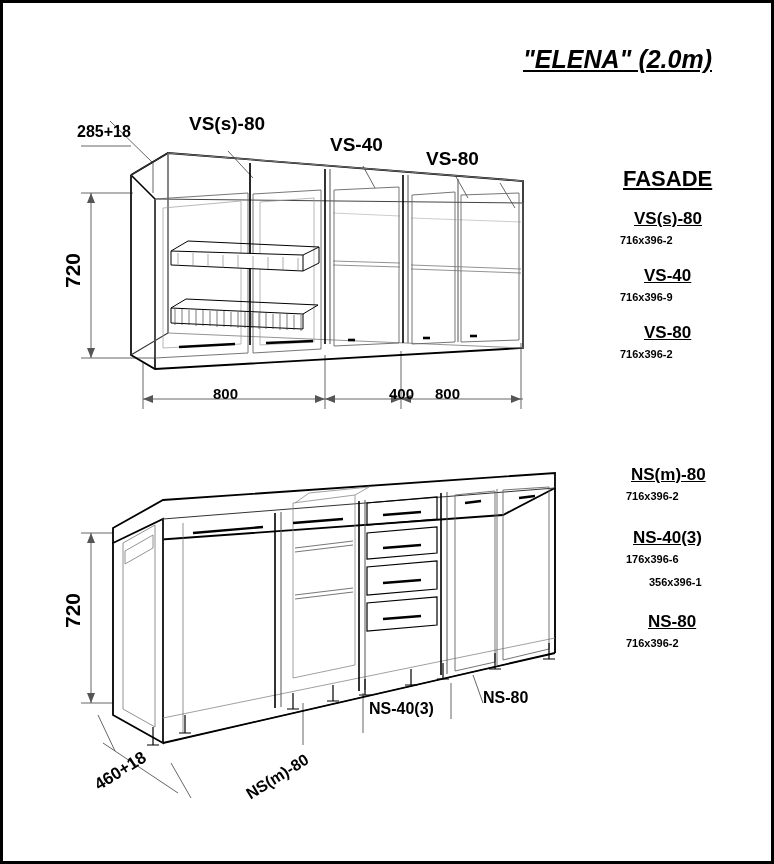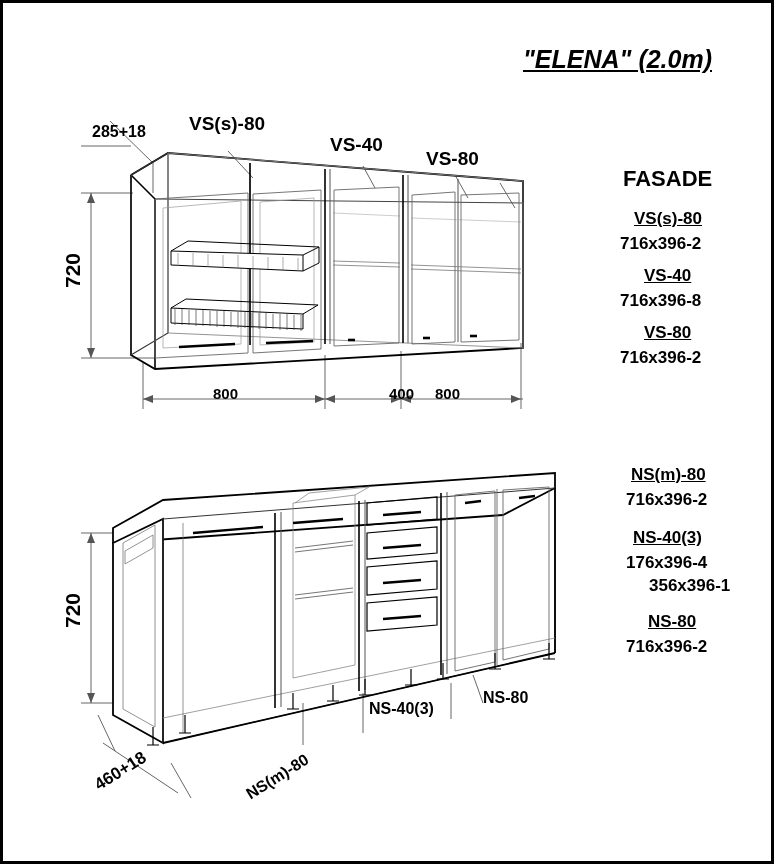--- a/index.html
+++ b/index.html
@@ -28,31 +28,32 @@
     font-weight: bold;
     font-style: italic;
     font-size: 25px;
     text-decoration: underline;
     letter-spacing: 0px;
     white-space: nowrap;
   }
   .fasade-head {
     font-weight: bold;
     font-size: 22px;
+    text-decoration: underline;
     white-space: nowrap;
   }
   .spec-name {
     font-weight: bold;
     font-size: 17px;
     text-decoration: underline;
     white-space: nowrap;
   }
   .spec-val {
     font-weight: bold;
-    font-size: 17px;
+    font-size: 11px;
     white-space: nowrap;
   }
   .lbl {
     font-weight: bold;
     font-size: 19px;
     white-space: nowrap;
   }
   .lbl-sm {
     font-weight: bold;
     font-size: 16px;
@@ -279,48 +280,48 @@
         <path d="M330 682 L330 698 M324 698 L336 698"></path>
         <path d="M362 676 L362 692 M356 692 L368 692"></path>
         <path d="M408 666 L408 682 M402 682 L414 682"></path>
         <path d="M440 660 L440 676 M434 676 L446 676"></path>
         <path d="M492 650 L492 666 M486 666 L498 666"></path>
         <path d="M546 640 L546 656 M540 656 L552 656"></path>
       </g>
     </g>
   </svg>
 
-  <div class="abs lbl-sm" style="left:89px; top:120px;">285+18</div>
+  <div class="abs lbl-sm" style="left:74px; top:120px;">285+18</div>
 
   <div class="abs dim-v" style="left:58px; top:285px;">720</div>
 
   <div class="abs lbl" style="left:186px; top:110px;">VS(s)-80</div>
   <div class="abs lbl" style="left:327px; top:131px;">VS-40</div>
   <div class="abs lbl" style="left:423px; top:145px;">VS-80</div>
 
   <div class="abs dim" style="left:210px; top:382px;">800</div>
   <div class="abs dim" style="left:338px; top:382px;margin-left:48px;">400</div>
   <div class="abs dim" style="left:432px; top:382px;">800</div>
 
   <div class="abs fasade-head" style="left:620px; top:163px;">FASADE</div>
 
   <div class="abs spec-name" style="left:631px; top:206px;">VS(s)-80</div>
   <div class="abs spec-val" style="left:617px; top:231px;">716x396-2</div>
 
   <div class="abs spec-name" style="left:641px; top:263px;">VS-40</div>
-  <div class="abs spec-val" style="left:617px; top:288px;">716x396-8</div>
+  <div class="abs spec-val" style="left:617px; top:288px;">716x396-9</div>
 
   <div class="abs spec-name" style="left:641px; top:320px;">VS-80</div>
   <div class="abs spec-val" style="left:617px; top:345px;">716x396-2</div>
 
   <div class="abs spec-name" style="left:628px; top:462px;">NS(m)-80</div>
   <div class="abs spec-val" style="left:623px; top:487px;">716x396-2</div>
 
   <div class="abs spec-name" style="left:630px; top:525px;">NS-40(3)</div>
-  <div class="abs spec-val" style="left:623px; top:550px;">176x396-4</div>
+  <div class="abs spec-val" style="left:623px; top:550px;">176x396-6</div>
   <div class="abs spec-val" style="left:646px; top:573px;">356x396-1</div>
 
   <div class="abs spec-name" style="left:645px; top:609px;">NS-80</div>
   <div class="abs spec-val" style="left:623px; top:634px;">716x396-2</div>
 
   <div class="abs dim-v" style="left:58px; top:625px;">720</div>
 
   <div class="abs rot-sm" style="left:88px; top:775px;">460+18</div>
 
   <div class="abs rot-sm2" style="left:240px; top:785px;">NS(m)-80</div>

